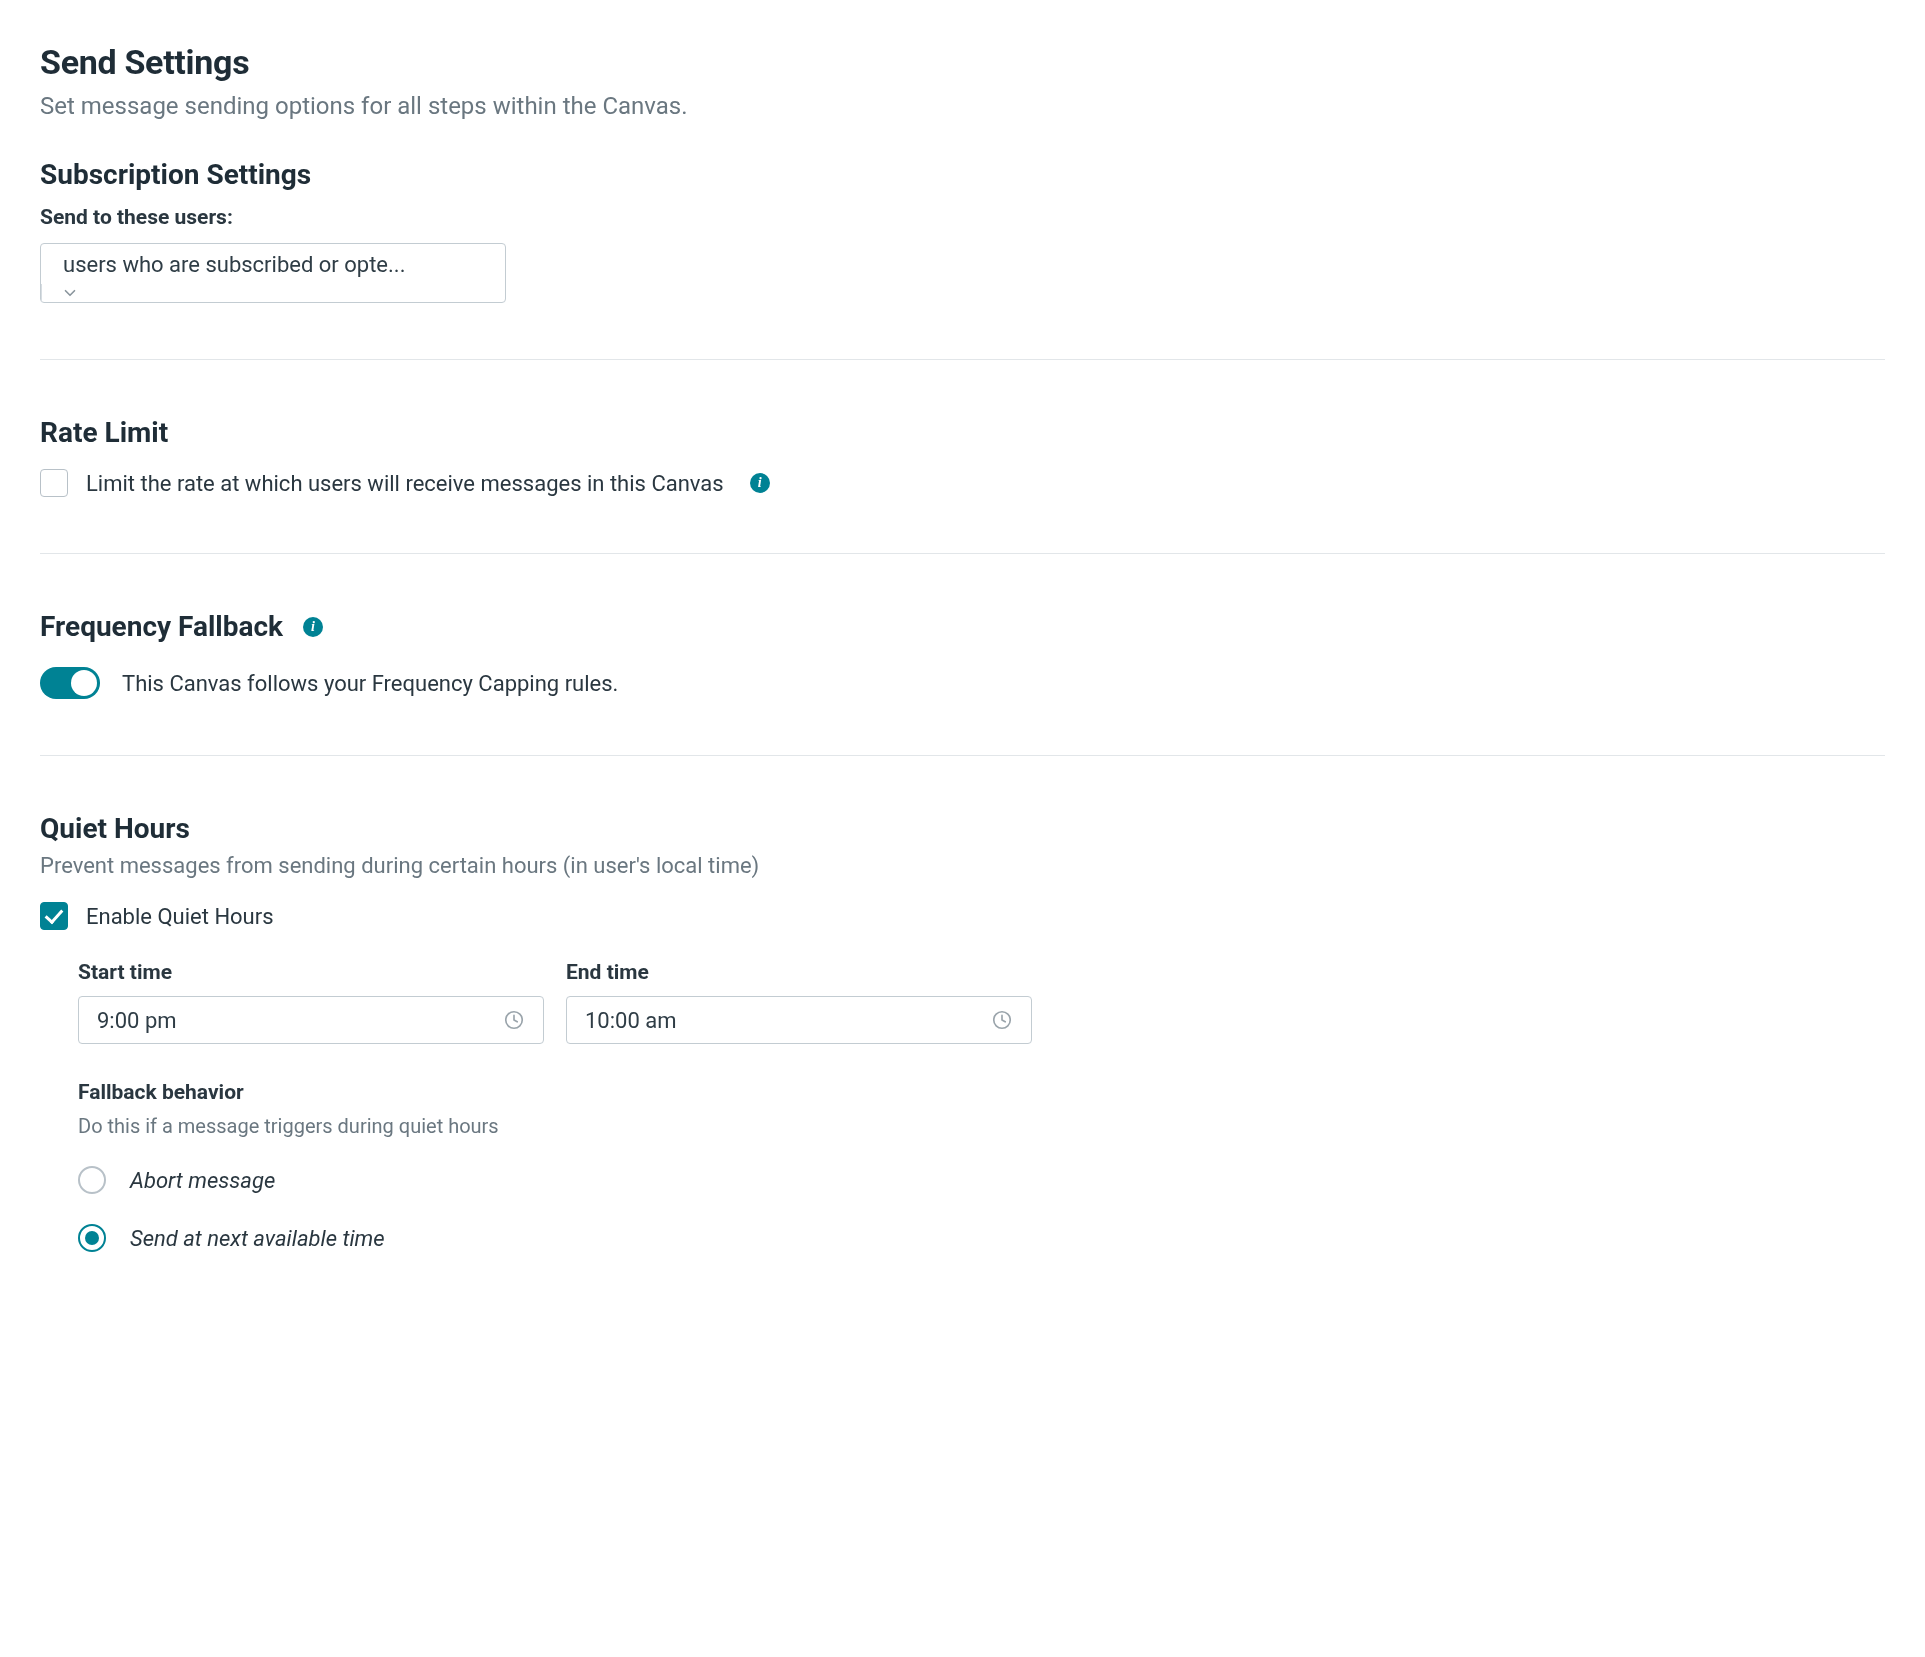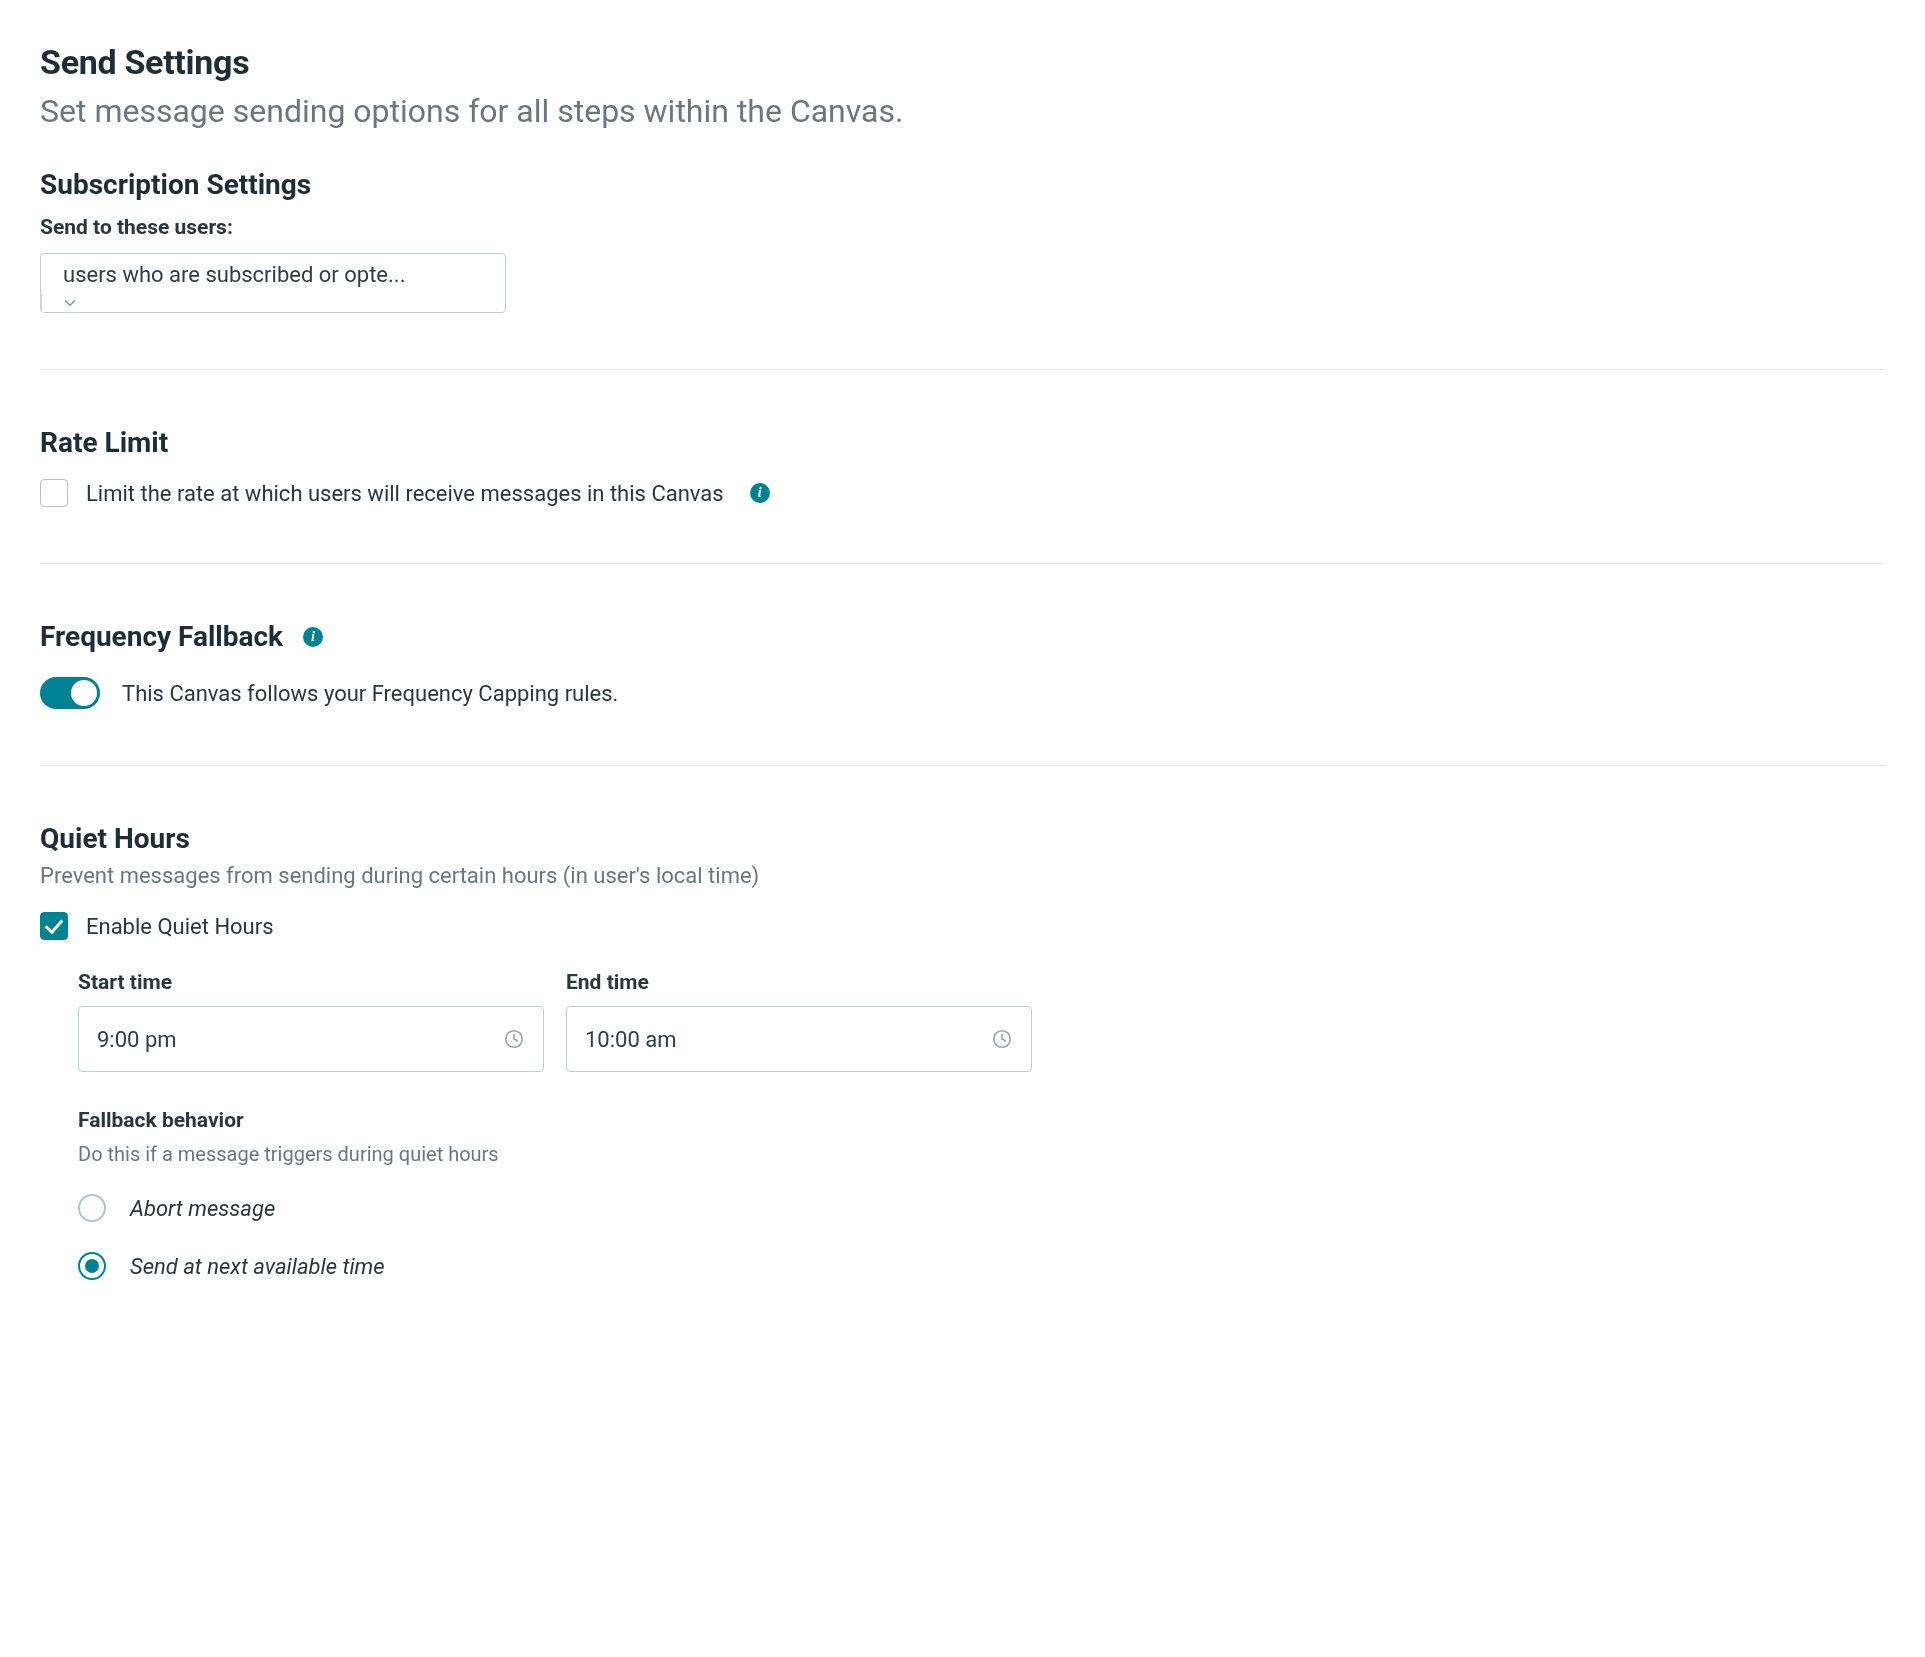--- a/index.html
+++ b/index.html
@@ -15,21 +15,21 @@
     max-width: 1925px;
   }
   h1.page-title {
     font-size: 34px;
     font-weight: 700;
     margin: 0 0 10px 0;
     color: #1f2d37;
     letter-spacing: -0.3px;
   }
   .page-subtitle {
-    font-size: 32px;
+    font-size: 24px;
     color: #6a7780;
     margin: 0 0 38px 0;
     font-weight: 400;
   }
   h2.section-title {
     font-size: 28px;
     font-weight: 700;
     margin: 0 0 14px 0;
     color: #1f2d37;
   }
@@ -175,21 +175,21 @@
     font-weight: 700;
     color: #2a3740;
     margin-bottom: 12px;
   }
   .time-input {
     display: flex;
     align-items: center;
     justify-content: space-between;
     border: 1px solid #c3ccd2;
     border-radius: 4px;
-    height: 66px;
+    height: 48px;
     width: 466px;
     padding: 0 18px;
     font-size: 22px;
     color: #2f3d46;
     background: #fff;
   }
   .sub-field-label {
     font-size: 21px;
     font-weight: 700;
     color: #2a3740;

